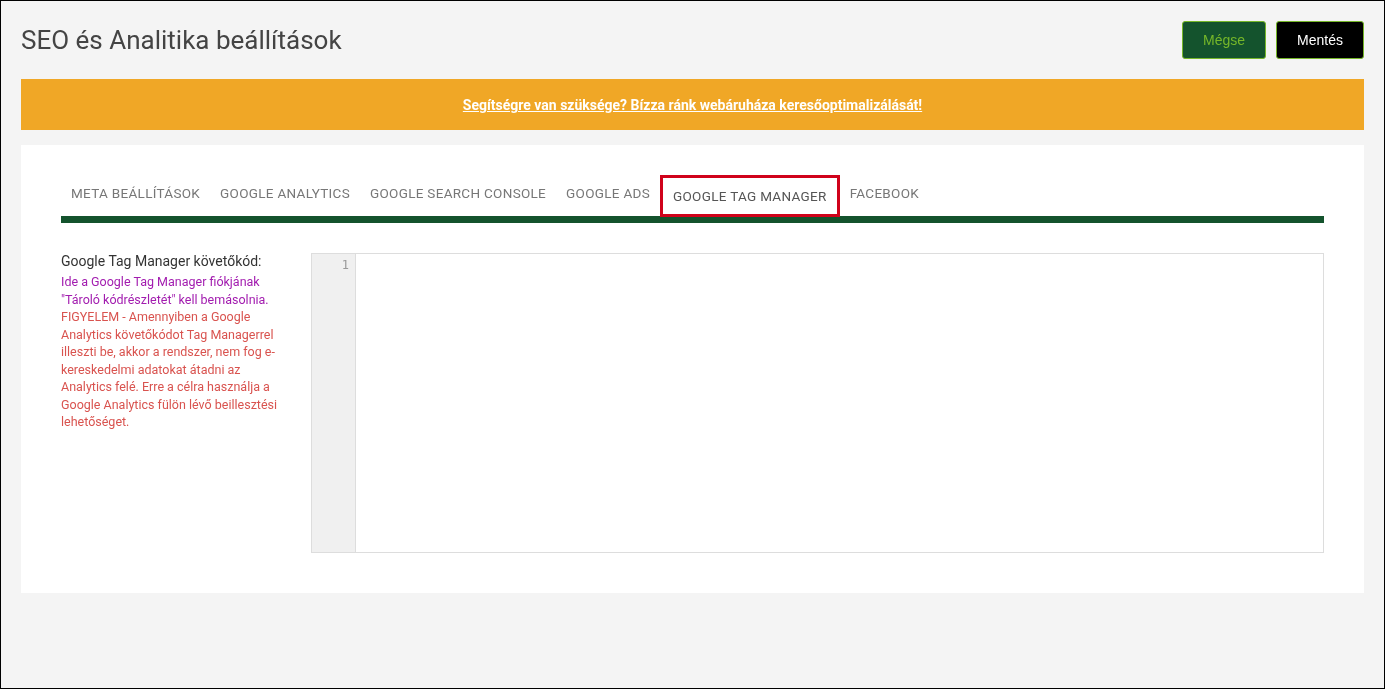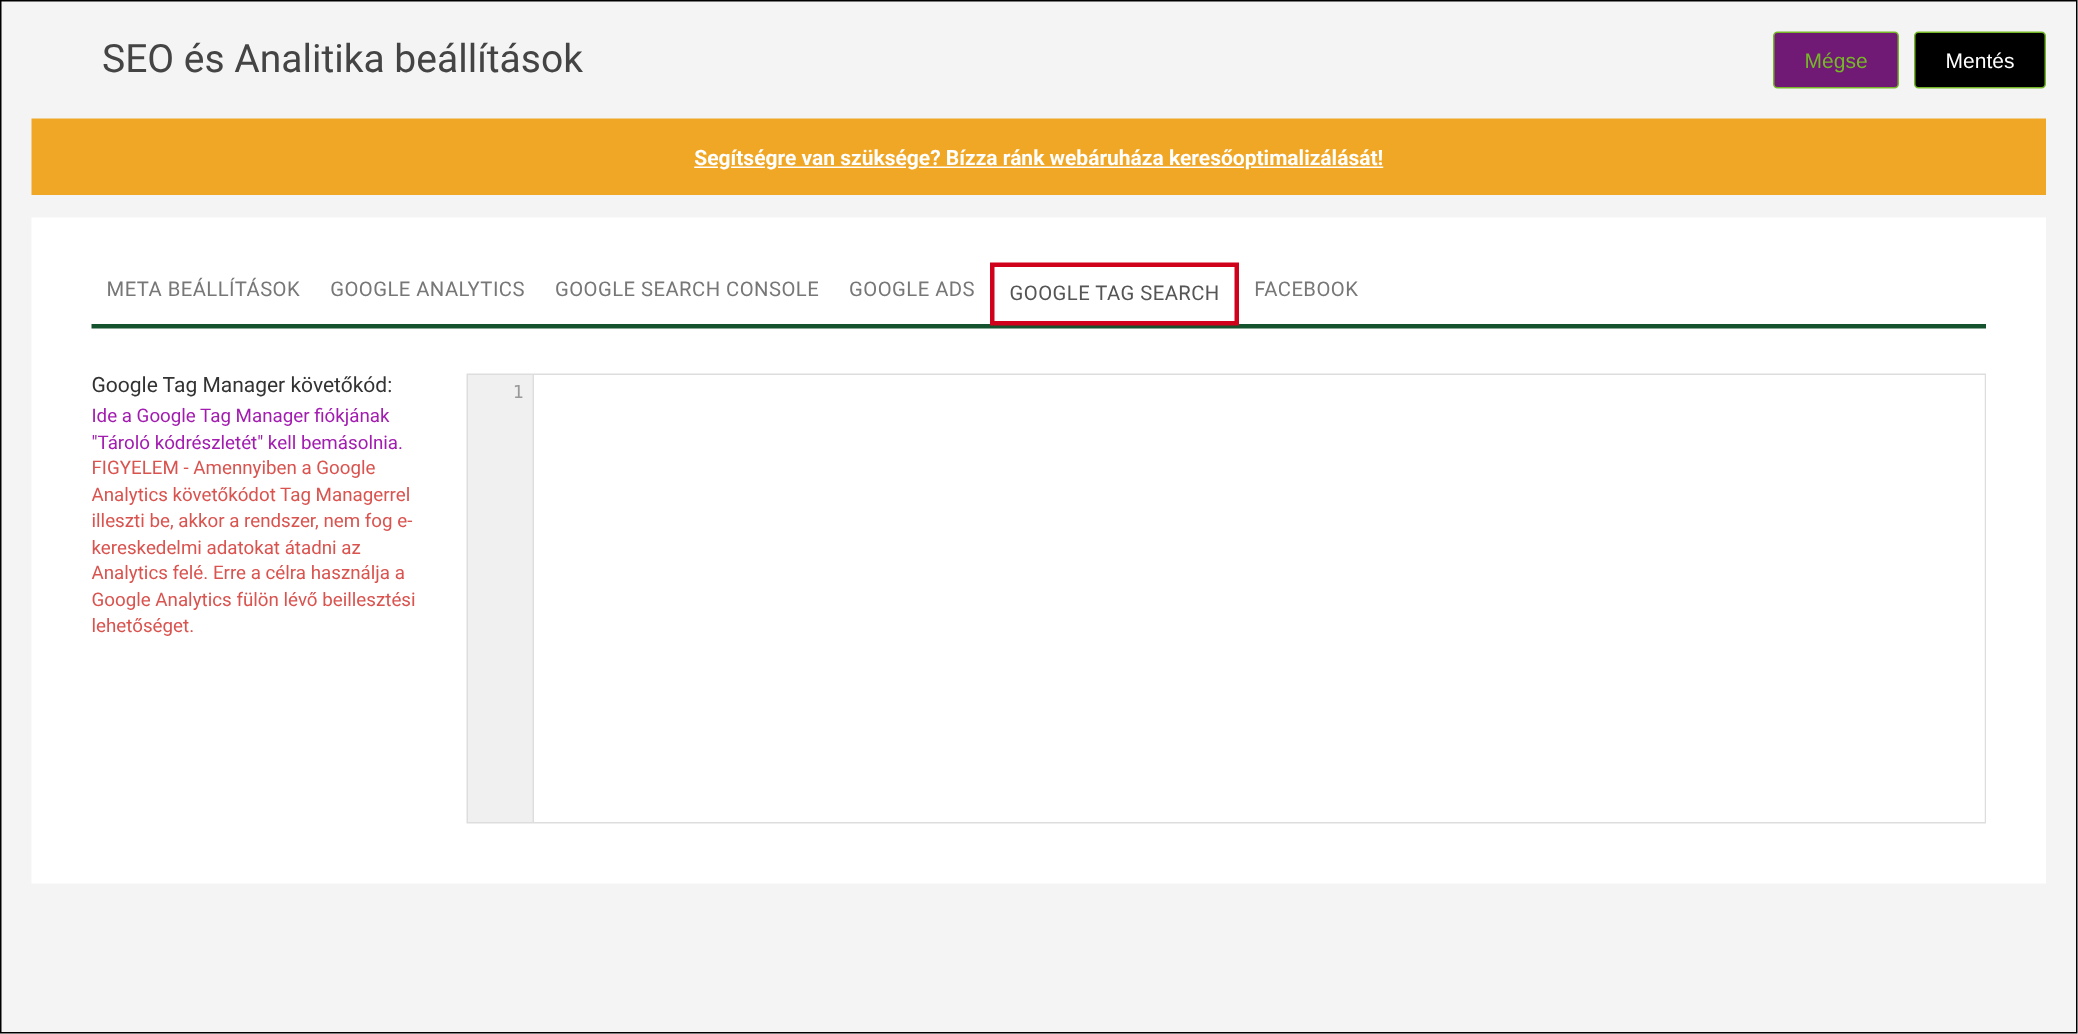--- a/index.html
+++ b/index.html
@@ -10,37 +10,36 @@
       border: 1px solid #000;
       width: 1385px;
       height: 689px;
       overflow: hidden;
     }
     .page-header {
       display: flex;
       justify-content: space-between;
       align-items: center;
       padding: 20px 20px 20px 20px;
-      margin-left: 47px;
     }
     .page-title {
       font-size: 26px;
       font-weight: 400;
       color: #444;
     }
     .header-buttons { display: flex; gap: 10px; }
     .btn {
       padding: 10px 20px;
       font-size: 14px;
       border-radius: 3px;
       cursor: pointer;
       font-weight: 500;
     }
     .btn-cancel {
-      background: #701a75;
+      background: #14532d;
       color: #76b729;
       border: 1px solid #76b729;
     }
     .btn-save {
       background: #000000;
       color: #fff;
       border: 1px solid #76b729;
     }
     .alert-bar {
       background: #f0a726;
@@ -55,21 +54,21 @@
       font-size: 14px;
     }
     .card {
       background: #fff;
       margin: 15px 20px 20px 20px;
       padding: 30px 40px 40px 40px;
     }
     .tabs {
       display: flex;
       flex-wrap: wrap;
-      border-bottom: 3px solid #14532d;
+      border-bottom: 7px solid #14532d;
       gap: 0;
       padding-bottom: 0;
     }
     .tab {
       padding: 10px 10px;
       font-size: 13.5px;
       color: #777;
       cursor: pointer;
       letter-spacing: 0.3px;
       white-space: nowrap;
@@ -150,21 +149,21 @@
 <div class="alert-bar">
   <a href="#">Segítségre van szüksége? Bízza ránk webáruháza keresőoptimalizálását!</a>
 </div>
 
 <div class="card">
   <div class="tabs">
     <div class="tab">META BEÁLLÍTÁSOK</div>
     <div class="tab">GOOGLE ANALYTICS</div>
     <div class="tab">GOOGLE SEARCH CONSOLE</div>
     <div class="tab">GOOGLE ADS</div>
-    <div class="tab active highlight">GOOGLE TAG SEARCH</div>
+    <div class="tab active highlight">GOOGLE TAG MANAGER</div>
     <div class="tab">FACEBOOK</div>
   </div>
 
   <div class="content-row">
     <div class="label-col">
       <div class="label-title">Google Tag Manager követőkód:</div>
       <div class="label-desc">Ide a Google Tag Manager fiókjának "Tároló kódrészletét" kell bemásolnia.</div>
       <div class="label-warn">FIGYELEM - Amennyiben a Google Analytics követőkódot Tag Managerrel illeszti be, akkor a rendszer, nem fog e-kereskedelmi adatokat átadni az Analytics felé. Erre a célra használja a Google Analytics fülön lévő beillesztési lehetőséget.</div>
     </div>
     <div class="editor-col">

